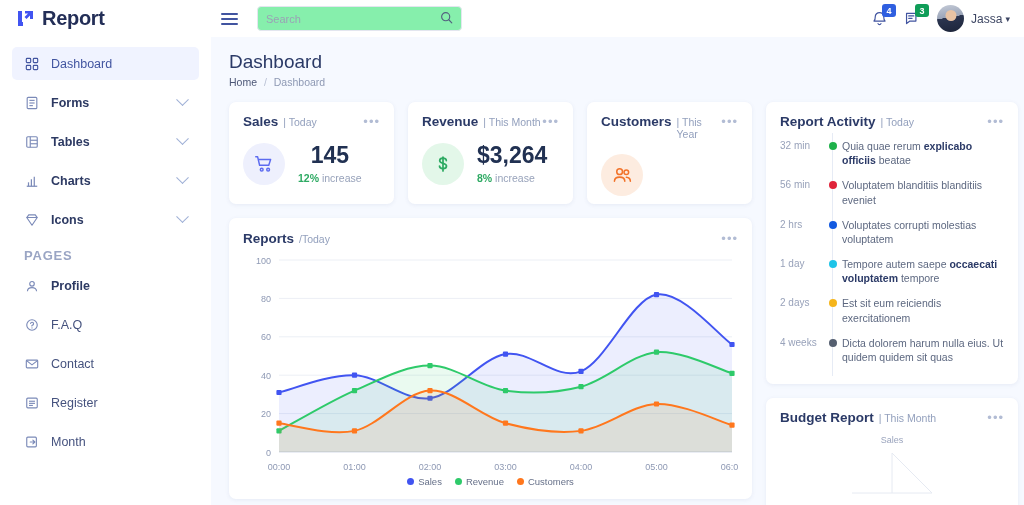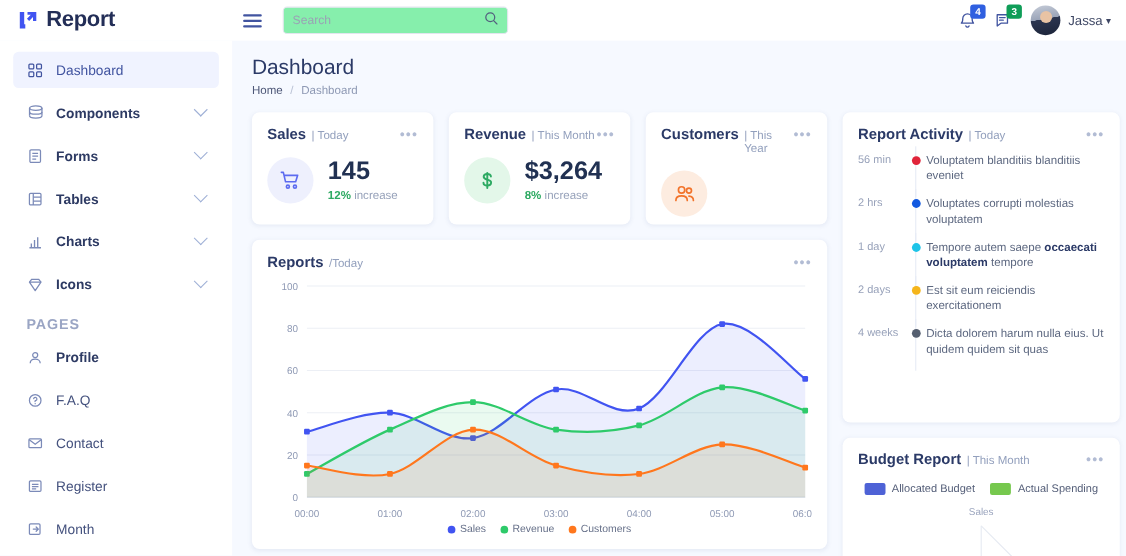--- a/index.html
+++ b/index.html
@@ -74,21 +74,21 @@
   .col-right { width: 252px; }
   .card { background: #fff; border-radius: 7px; box-shadow: 0 1px 4px rgba(62,86,140,.09); position: relative; }
   .stats { display: flex; gap: 14px; }
   .stat { flex: 1; height: 102px; padding: 12px 14px; }
   .card-head { display: flex; align-items: baseline; }
   .card-title { font-size: 13.5px; font-weight: 700; color: #2b3a67; }
   .card-sub { font-size: 10.5px; color: #93a0bd; margin-left: 5px; font-weight: 400; }
   .dots { margin-left: auto; color: #b2bcd4; font-size: 13px; letter-spacing: 1px; line-height: 8px; cursor: pointer; }
   .stat-body { display: flex; align-items: center; margin-top: 14px; gap: 13px; }
   .stat-ico { width: 42px; height: 42px; border-radius: 50%; display: flex; align-items: center; justify-content: center; flex: none; }
-  .stat-num { font-size: 23px; font-weight: 700; color: #213152; line-height: 1; }
+  .stat-num { font-size: 23px; font-weight: 700; color: #213152; line-height: 1; text-align: center; }
   .stat-delta { font-size: 10.5px; color: #97a2ba; margin-top: 5px; }
   .stat-delta b { font-weight: 700; }
   .up { color: #2eaa63; } .down { color: #e8384f; }
   
   .chart-card { margin-top: 14px; height: 281px; padding: 13px 14px 0 14px; overflow: hidden; }
   .chart-area { position: relative; width: 100%; height: 230px; margin-top: 6px; }
   .legend { display: flex; justify-content: center; gap: 13px; font-size: 9.5px; color: #667089; margin-top: -6px; }
   .legend span { display: flex; align-items: center; gap: 4px; }
   .dot { width: 7px; height: 7px; border-radius: 50%; display: inline-block; }
   
@@ -169,32 +169,20 @@
       <svg width="14" height="14" viewBox="0 0 16 16" fill="none" stroke="#4154a0" stroke-width="1.3">
         <rect x="1.5" y="1.5" width="5" height="5" rx="1"></rect>
           <rect x="9.5" y="1.5" width="5" height="5" rx="1"></rect>
         <rect x="1.5" y="9.5" width="5" height="5" rx="1"></rect>
           <rect x="9.5" y="9.5" width="5" height="5" rx="1"></rect>
       </svg>
     </span>
     <span class="lbl">Dashboard</span>
   </div>
 
-  <div class="nav-item plain">
-    <span class="ico">
-      <svg width="15" height="15" viewBox="0 0 16 16" fill="none" stroke="#7b8ab8" stroke-width="1.3">
-        <ellipse cx="8" cy="3.5" rx="6" ry="2.2"></ellipse>
-          <path d="M2 7.2c0 1.2 2.7 2.2 6 2.2s6-1 6-2.2"></path>
-        <path d="M2 11c0 1.2 2.7 2.2 6 2.2s6-1 6-2.2"></path>
-          <path d="M2 3.5v7.5M14 3.5v7.5"></path>
-      </svg>
-    </span>
-    <span class="lbl">Components</span>
-    <span class="chev"></span>
-  </div>
 
   <div class="nav-item plain">
     <span class="ico">
       <svg width="14" height="14" viewBox="0 0 16 16" fill="none" stroke="#7b8ab8" stroke-width="1.3">
         <rect x="2.5" y="1.5" width="11" height="13" rx="1.2"></rect>
         <line x1="5" y1="5" x2="11" y2="5"></line>
           <line x1="5" y1="8" x2="11" y2="8"></line>
           <line x1="5" y1="11" x2="9" y2="11"></line>
       </svg>
     </span>
@@ -456,20 +444,27 @@
 
     <div class="col-right">
       <div class="card activity">
         <div class="card-head">
           <span class="card-title">Report Activity</span>
           <span class="card-sub">| Today</span>
           <span class="dots">•••</span>
         </div>
         <div class="timeline" id="timeline">
             <div class="tl-item">
+              <div class="tl-time">32 min</div>
+              <div class="tl-rail">
+                <span class="tl-dot" style="background: rgb(30, 177, 74);"></span>
+              </div>
+              <div class="tl-text">Quia quae rerum <b>explicabo officiis</b> beatae</div>
+            </div>
+            <div class="tl-item">
               <div class="tl-time">56 min</div>
               <div class="tl-rail">
                 <span class="tl-dot" style="background: rgb(224, 36, 58);"></span>
               </div>
               <div class="tl-text">Voluptatem blanditiis blanditiis eveniet</div>
             </div>
             <div class="tl-item">
               <div class="tl-time">2 hrs</div>
               <div class="tl-rail">
                 <span class="tl-dot" style="background: rgb(18, 89, 224);"></span>
@@ -499,30 +494,20 @@
             </div>
           </div>
       </div>
 
       <div class="card budget">
         <div class="card-head">
           <span class="card-title">Budget Report</span>
           <span class="card-sub">| This Month</span>
           <span class="dots">•••</span>
         </div>
-        <div class="bud-legend">
-          <span>
-            <i class="swatch" style="background:#4e62d6"></i>
-            <span>Allocated Budget</span>
-          </span>
-          <span>
-            <i class="swatch" style="background:#76c84e"></i>
-            <span>Actual Spending</span>
-          </span>
-        </div>
         <div class="radar-wrap">
           <svg width="224" height="70" viewBox="0 0 224 70">
             <text id="radar-top-label" x="112" y="12" text-anchor="middle" font-family="Liberation Sans, sans-serif" font-size="9" fill="#9aa4bd">Sales</text>
             <polyline points="112,22 152,62 72,62" fill="none" stroke="#e6eaf2" stroke-width="1"></polyline>
             <line x1="112" y1="22" x2="112" y2="62" stroke="#e6eaf2" stroke-width="1"></line>
           </svg>
         </div>
       </div>
     </div>
   </div>

